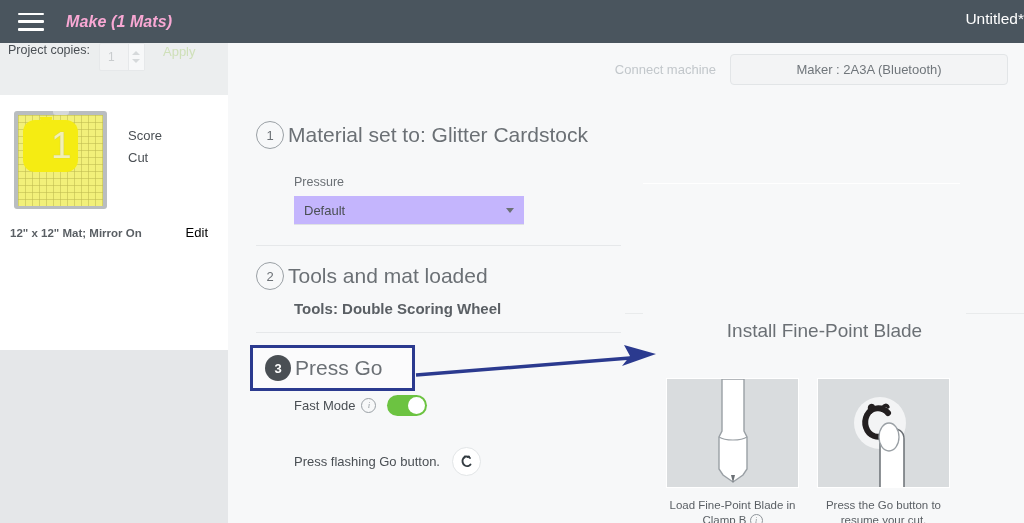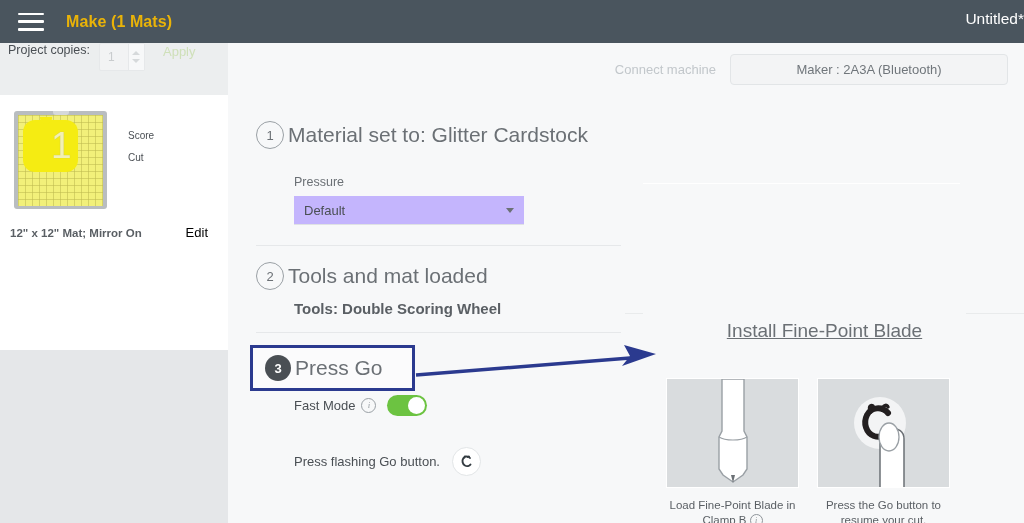--- a/index.html
+++ b/index.html
@@ -41,24 +41,25 @@
   }
   .hamburger span {
     display: block;
     height: 2.5px;
     width: 100%;
     background: #ffffff;
     border-radius: 1px;
   }
   .make-title {
     margin-left: 22px;
-    color: #eab308;
+    color: #f9a8d4;
     font-size: 16px;
     font-weight: bold;
     letter-spacing: 0.1px;
+    font-style: italic;
   }
   .doc-title {
     position: absolute;
     left: 0; right: 0;
     top: 10px;
     text-align: right;
     color: #ffffff;
     font-size: 15.5px;
     pointer-events: none;
   }
@@ -223,21 +224,21 @@
     left: 33px; top: 12px;
     font-size: 37px;
     line-height: 37px;
     color: #f2f0b4;
     font-family: "Liberation Sans", sans-serif;
     text-shadow: 0 0 1px #b9b76a;
   }
   .mat-ops {
     margin-left: 21px;
     padding-top: 14px;
-    font-size: 10px;
+    font-size: 13px;
     color: #4a4f54;
     line-height: 22px;
   }
   .mat-meta {
     position: absolute;
     left: 10px; top: 130px;
     width: 210px;
     display: flex;
     align-items: center;
     justify-content: space-between;
@@ -449,21 +450,20 @@
     right: 0; top: 130px;
     width: 58px; height: 1px;
     background: #e9ebec;
   }
   .rp-title {
     position: absolute;
     left: 0; right: 0; top: 137px;
     text-align: center;
     font-size: 19px;
     color: #6b7075;
-    text-decoration: underline;
   }
   .cards {
     position: absolute;
     left: 41px; top: 195px;
     display: flex;
     gap: 18px;
   }
   .card {
     width: 133px;
   }

